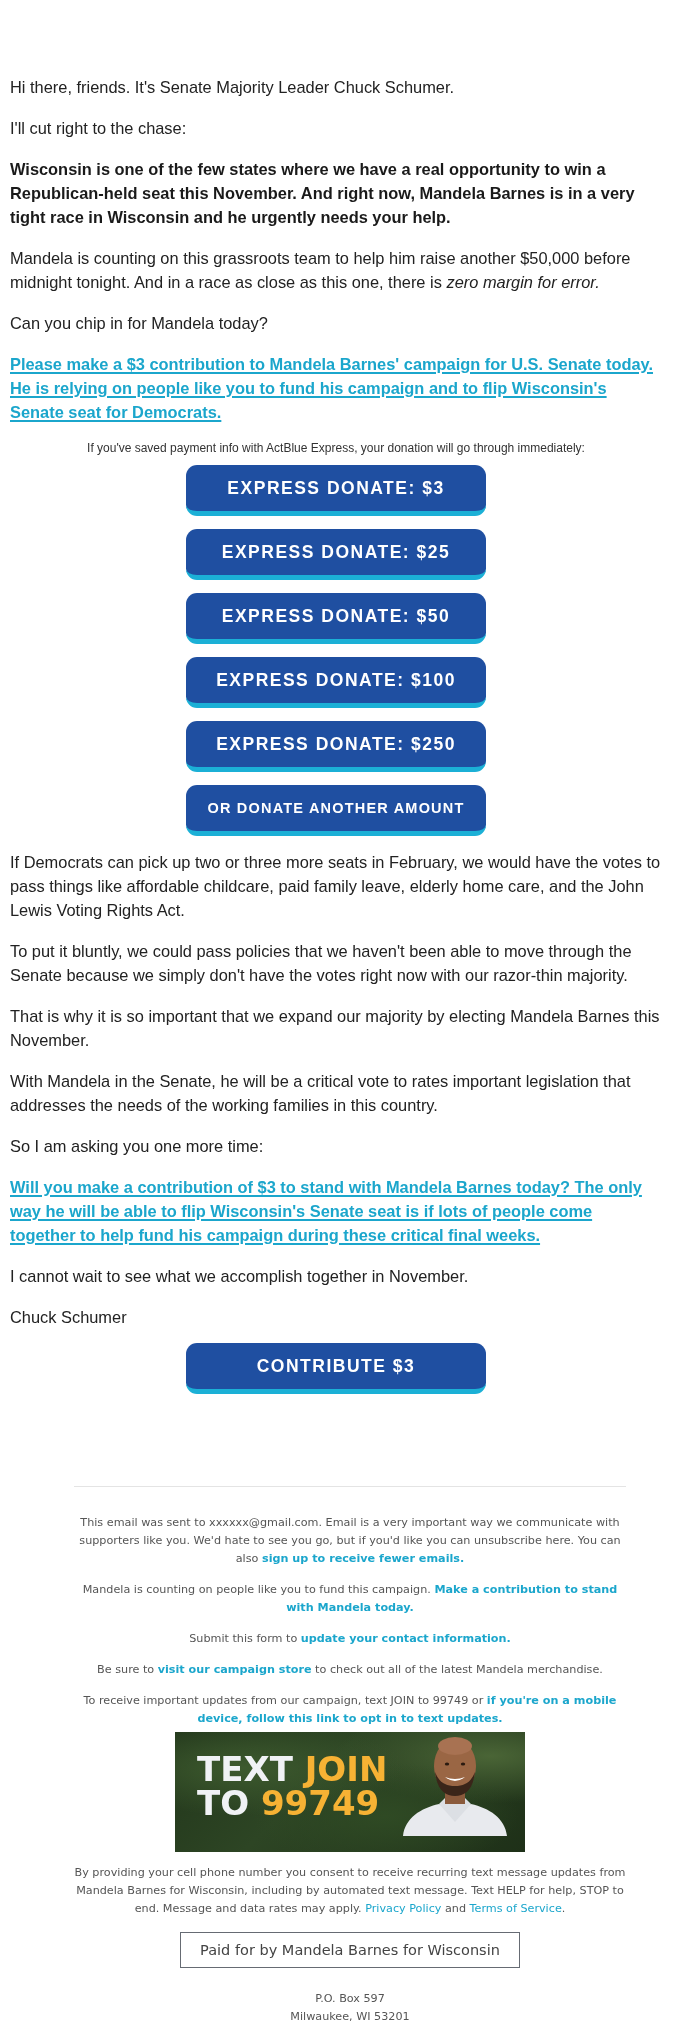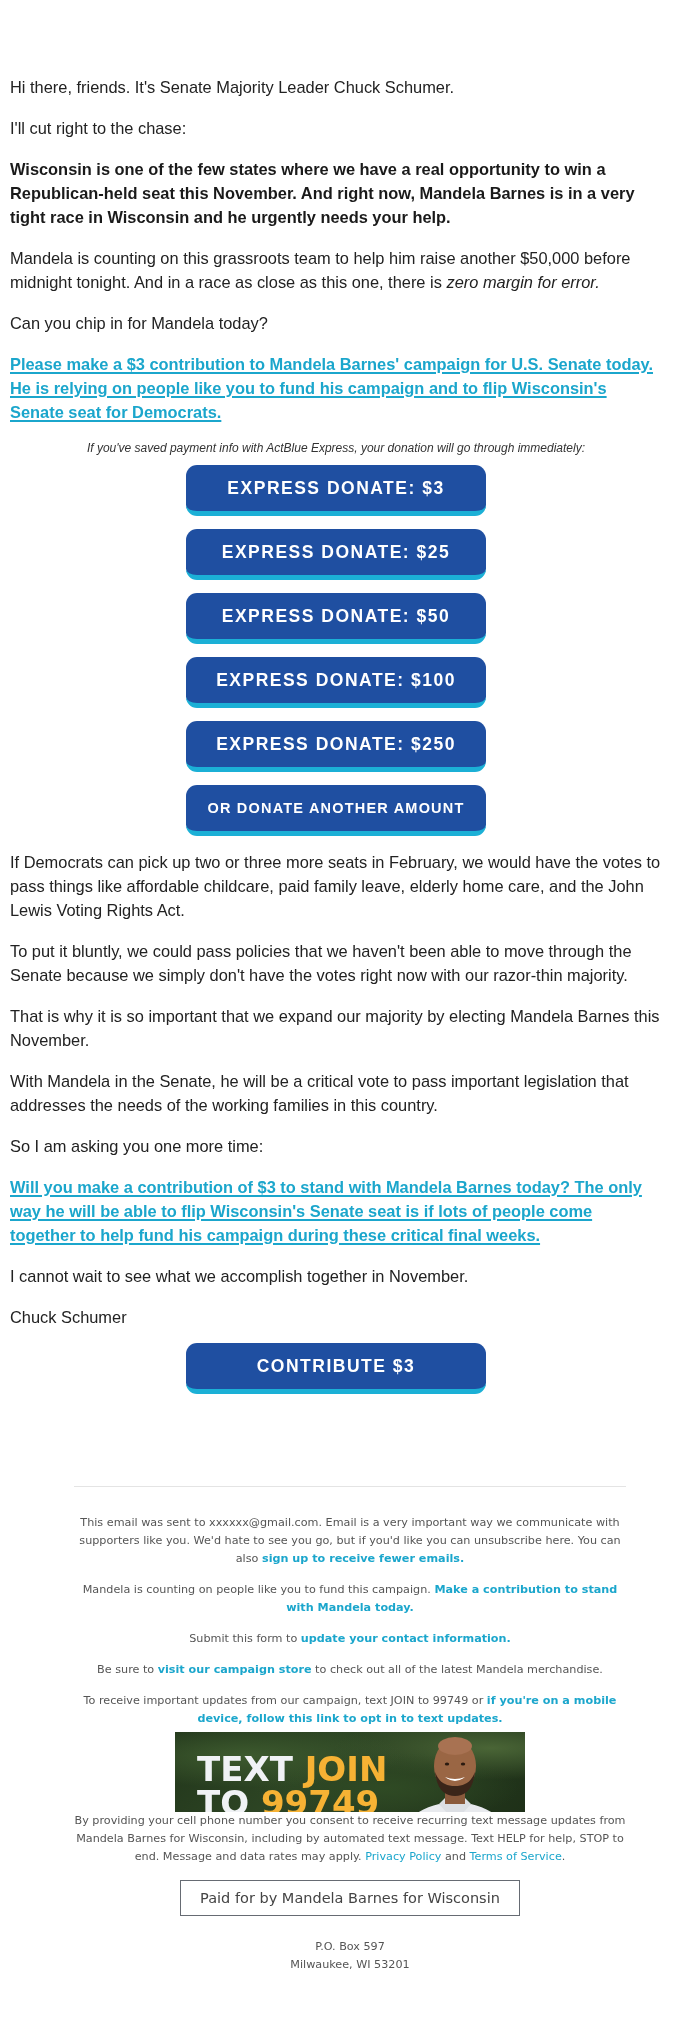--- a/index.html
+++ b/index.html
@@ -8,21 +8,21 @@
     position: absolute; left: 10px; top: 75px; width: 652px;
     font-family: "Liberation Sans", sans-serif; font-size: 16.4px; line-height: 24px; color: #222222;
   }
   .main p { margin: 0 0 17px 0; }
   .main p.bold { font-weight: bold; color: #1a1a1a; line-height: 24px; }
   .main a.cta {
     color: #1ba6cc; font-weight: bold; text-decoration: underline; text-decoration-thickness: 1.5px;
     text-underline-offset: 2px; cursor: pointer;
   }
   .note {
-    text-align: center; font-style: italic; font-size: 12px; color: #333333;
+    text-align: center; font-size: 12px; color: #333333;
     margin: -1px 0 9px 0; line-height: 16px;
   }
   .btn-stack { display: flex; flex-direction: column; align-items: center; }
   .btn {
     width: 300px; height: 46px; box-sizing: content-box;
     background: #1f4fa1; border-bottom: 5px solid #1bb0d6; border-radius: 11px;
     color: #ffffff; font-family: "Liberation Sans", sans-serif; font-weight: bold;
     font-size: 17.5px; letter-spacing: 1.5px; text-align: center; line-height: 46px;
     margin: 0 0 13px 0; cursor: pointer; text-transform: uppercase;
   }
@@ -34,21 +34,21 @@
   }
   .footer {
     position: absolute; left: 74px; top: 1514px; width: 552px;
     font-family: "DejaVu Sans", sans-serif; font-size: 11.2px; line-height: 18px; color: #555555;
     text-align: center;
   }
   .footer p { margin: 0 0 13px 0; }
   .footer a.f-link { color: #1ba6cc; font-weight: bold; cursor: pointer; }
   .footer a.f-link-plain { color: #1ba6cc; cursor: pointer; }
   .banner {
-    width: 350px; height: 80px; margin: 4px auto 0 auto; position: relative; overflow: hidden;
+    width: 350px; height: 120px; margin: 4px auto 12px auto; position: relative; overflow: hidden;
     background:
       radial-gradient(ellipse at 20% 30%, #3d5a2e 0%, transparent 40%),
       radial-gradient(ellipse at 60% 70%, #2f4a24 0%, transparent 45%),
       radial-gradient(ellipse at 90% 20%, #4a6536 0%, transparent 35%),
       linear-gradient(135deg, #22361b 0%, #2d4524 40%, #1e3018 100%);
     font-family: "DejaVu Sans", sans-serif;
   }
   .banner .t1, .banner .t2 {
     position: absolute; left: 22px; font-weight: bold; font-size: 34px; line-height: 34px; letter-spacing: 0px;
   }
@@ -82,21 +82,21 @@
     <div class="btn">EXPRESS DONATE: $50</div>
     <div class="btn">EXPRESS DONATE: $100</div>
     <div class="btn">EXPRESS DONATE: $250</div>
     <div class="btn small" style="margin-bottom:0">OR DONATE ANOTHER AMOUNT</div>
   </div>
 
   <div class="after-btns">
     <p>If Democrats can pick up two or three more seats in February, we would have the votes to pass things like affordable childcare, paid family leave, elderly home care, and the John Lewis Voting Rights Act.</p>
     <p>To put it bluntly, we could pass policies that we haven't been able to move through the Senate because we simply don't have the votes right now with our razor-thin majority.</p>
     <p>That is why it is so important that we expand our majority by electing Mandela Barnes this November.</p>
-    <p>With Mandela in the Senate, he will be a critical vote to pass important legislation that addresses the needs of the working families in this country.</p>
+    <p>With Mandela in the Senate, he will be a critical vote to rates important legislation that addresses the needs of the working families in this country.</p>
     <p>So I am asking you one more time:</p>
     <p><a class="cta">Will you make a contribution of $3 to stand with Mandela Barnes today? The only way he will be able to flip Wisconsin's Senate seat is if lots of people come together to help fund his campaign during these critical final weeks.</a></p>
     <p>I cannot wait to see what we accomplish together in November.</p>
     <p style="margin-bottom:0">Chuck Schumer</p>
   </div>
 
   <div class="btn-stack">
     <div class="btn contribute">CONTRIBUTE $3</div>
   </div>
 </div>

